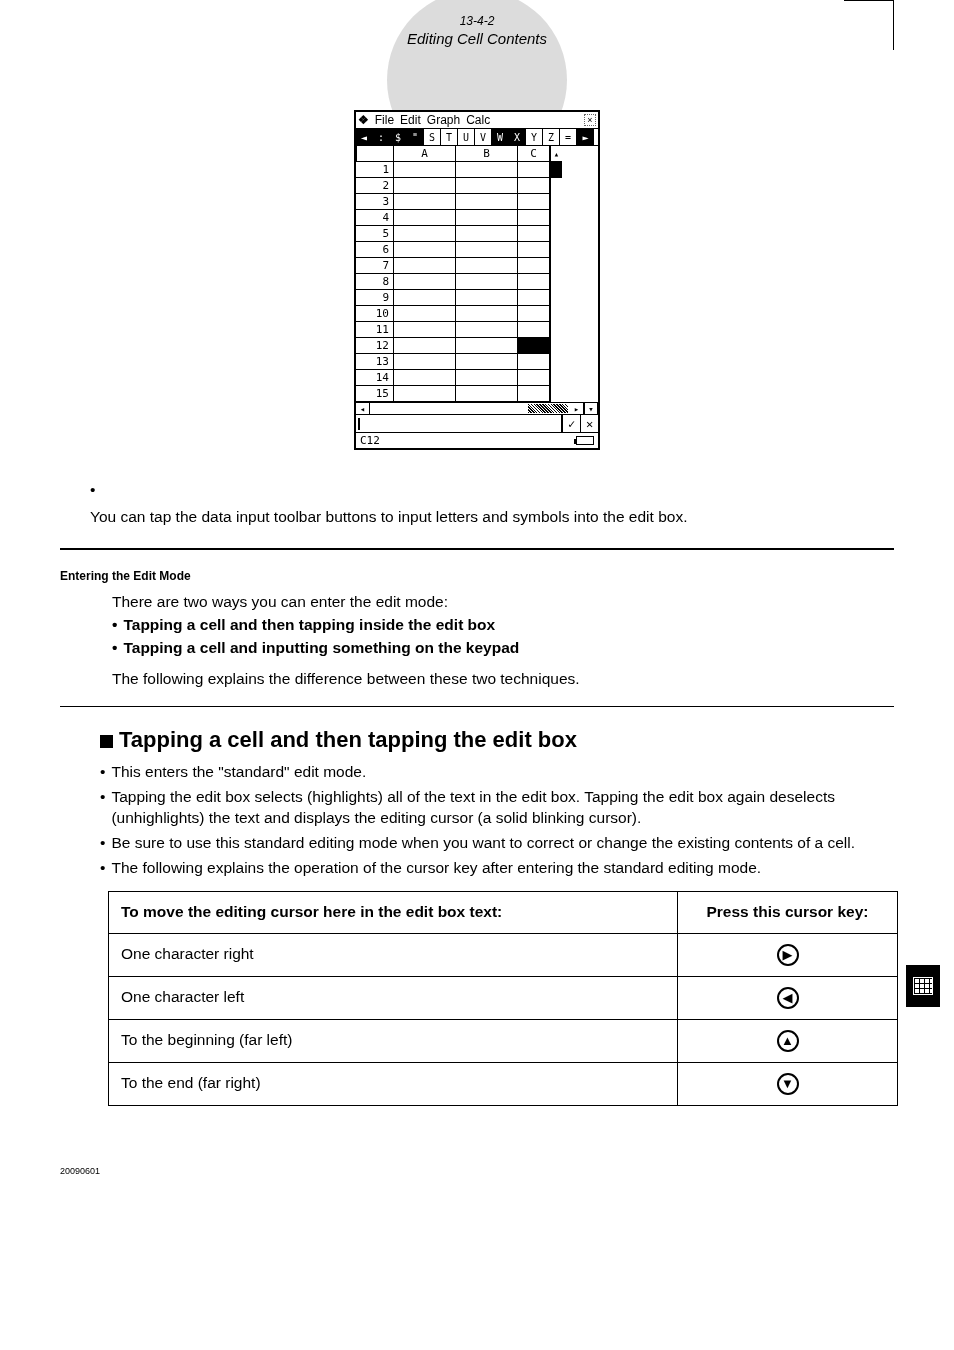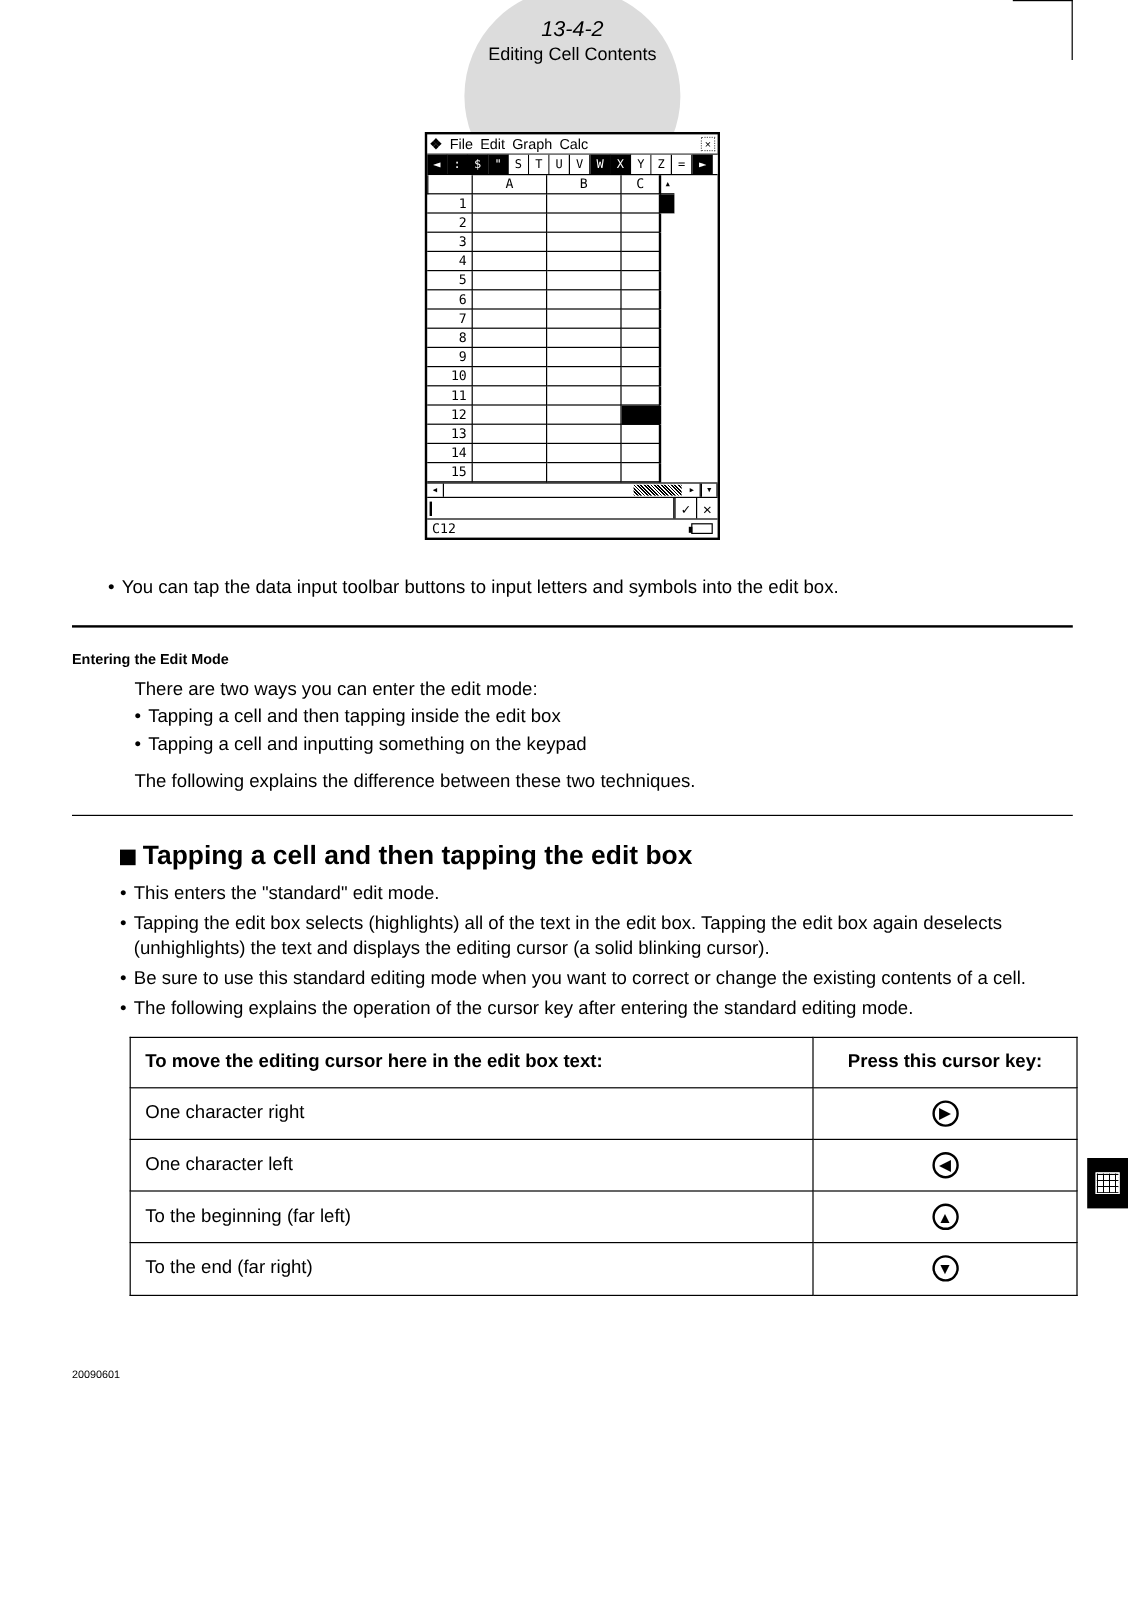--- a/index.html
+++ b/index.html
@@ -39,24 +39,25 @@
     margin: 0 auto;
     display: flex;
     flex-direction: column;
     align-items: center;
     justify-content: flex-start;
     padding-top: 24px;
     margin-top: -30px;
   }
   .header-num {
     font-style: italic;
-    font-size: 18px;
+    font-size: 12px;
     color: #000;
   }
   .header-title {
+    font-style: italic;
     font-size: 15px;
     color: #000;
     margin-top: 2px;
   }
   .screenshot-wrap {
     display: flex;
     justify-content: center;
     margin-top: -60px;
     margin-bottom: 30px;
   }
@@ -249,36 +250,38 @@
   }
 
   .body-text {
     font-size: 15.5px;
     line-height: 1.35;
   }
   .bullet-line {
     display: flex;
     gap: 6px;
     margin: 4px 0 20px 30px;
+    flex-direction: column;
   }
   .bullet-line .dot::before { content: "•"; }
   .hr {
     border: none;
     border-top: 2px solid #000;
     margin: 10px 0 18px 0;
   }
   .hr.thin { border-top: 1.5px solid #000; }
   h2.section {
     font-size: 12px;
     font-weight: bold;
     margin: 0 0 8px 0;
   }
   .indent1 { margin-left: 52px; }
   .sub-bullets {
     margin: 2px 0 10px 52px;
+    font-weight: bold;
   }
   .sub-bullets .bl {
     display: flex;
     gap: 6px;
     margin: 2px 0;
   }
   .sub-bullets .bl .dot::before { content: "•"; }
   .para-indent { margin-left: 52px; margin-top: 6px; margin-bottom: 16px;}
   .black-square {
     display: inline-block;

